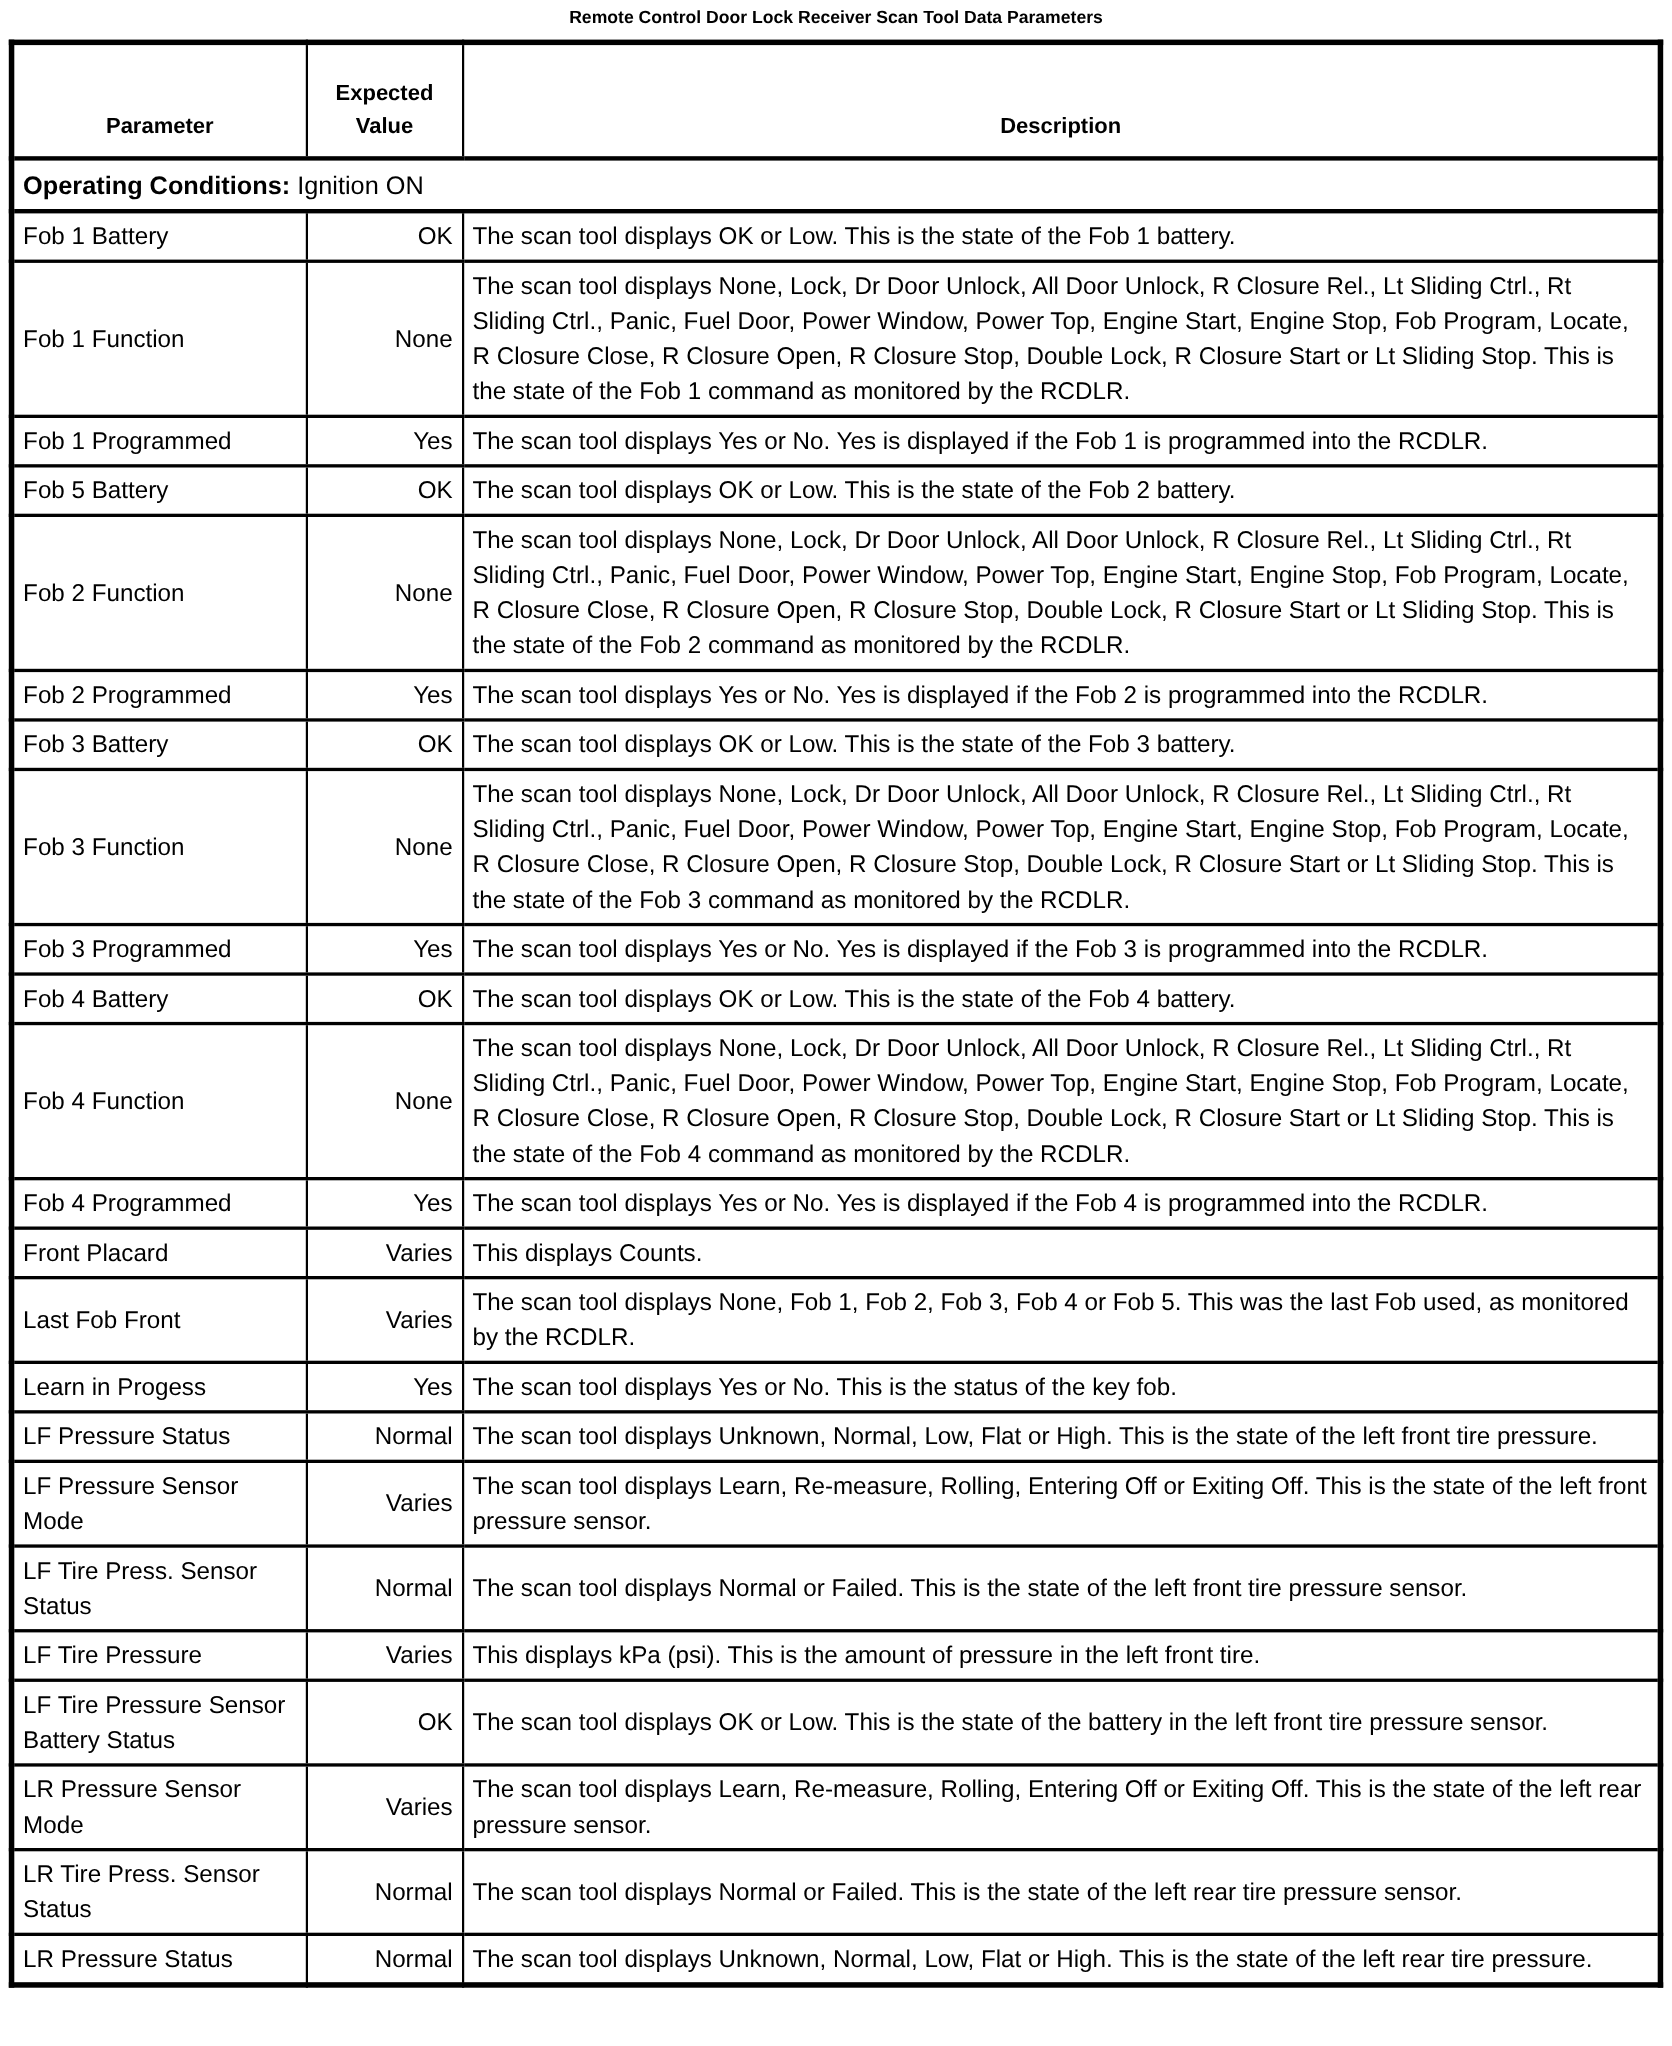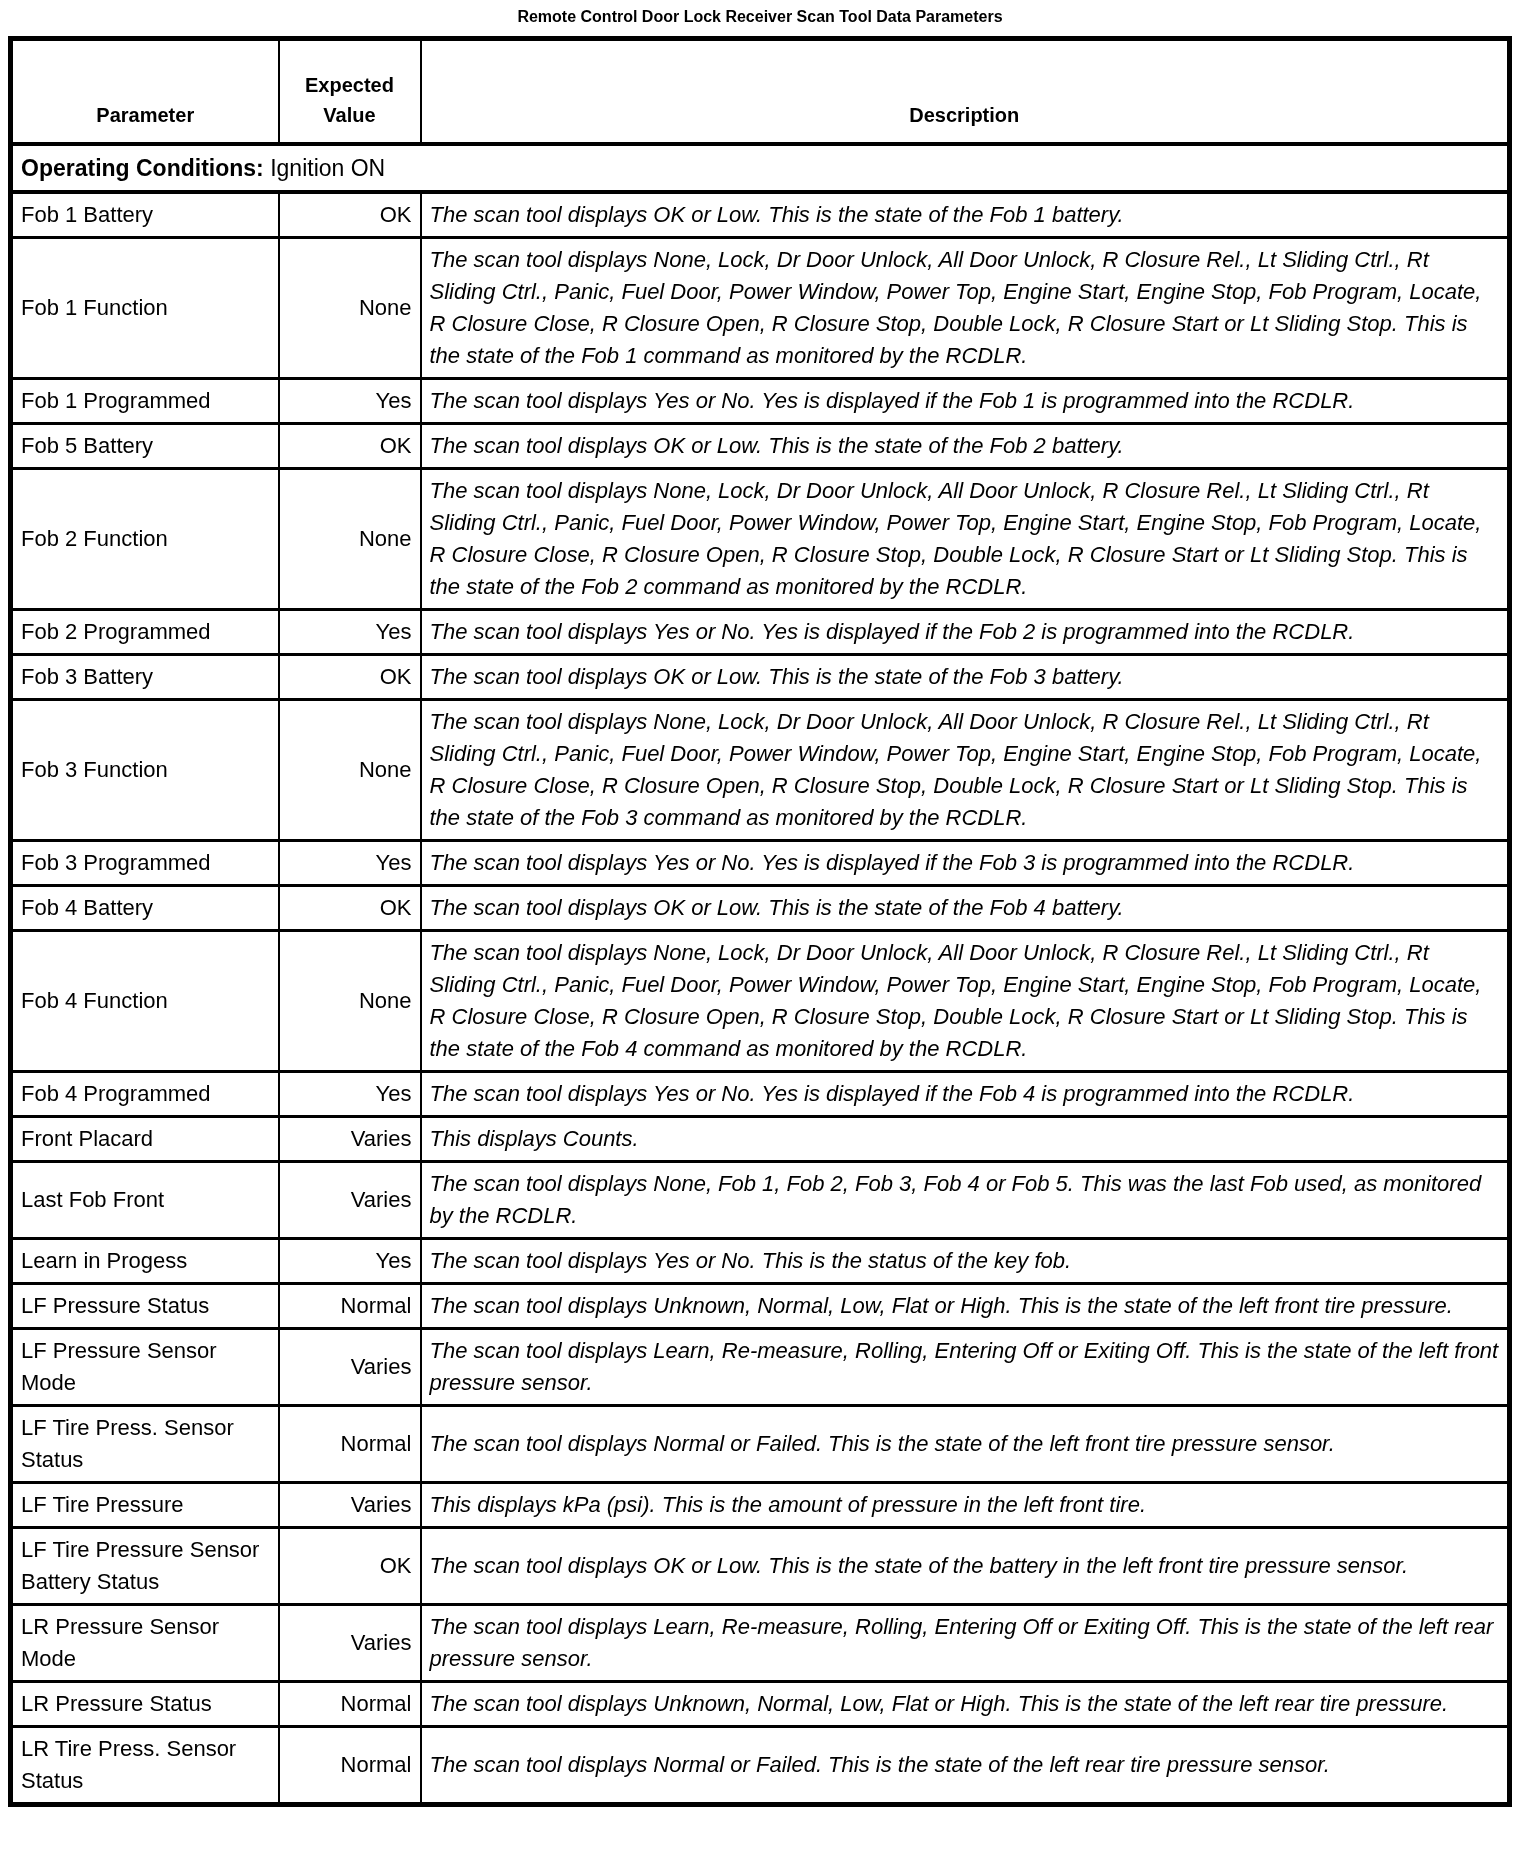--- a/index.html
+++ b/index.html
@@ -68,21 +68,20 @@
   }
   td.cell-exp {
     text-align: right;
     vertical-align: middle;
   }
   td.cell-desc {
     text-align: left;
     vertical-align: middle;
     padding-left: 10px;
     padding-right: 14px;
-    font-style: italic;
   }
 </style>
 </head>
 <body>
 
 <div class="page">
 
   <div class="doc-title">Remote Control Door Lock Receiver Scan Tool Data Parameters</div>
 
   <table class="params">
@@ -203,25 +202,25 @@
     <td class="cell-param">LF Tire Pressure Sensor Battery Status</td>
     <td class="cell-exp">OK</td>
     <td class="cell-desc">The scan tool displays OK or Low. This is the state of the battery in the left front tire pressure sensor.</td>
   </tr>
         <tr class="data-row">
     <td class="cell-param">LR Pressure Sensor Mode</td>
     <td class="cell-exp">Varies</td>
     <td class="cell-desc">The scan tool displays Learn, Re-measure, Rolling, Entering Off or Exiting Off. This is the state of the left rear pressure sensor.</td>
   </tr>
         <tr class="data-row">
+    <td class="cell-param">LR Tire Press. Sensor Status</td>
+    <td class="cell-exp">Normal</td>
+    <td class="cell-desc">The scan tool displays Normal or Failed. This is the state of the left rear tire pressure sensor.</td>
+  </tr>
+        <tr class="data-row">
     <td class="cell-param">LR Pressure Status</td>
     <td class="cell-exp">Normal</td>
     <td class="cell-desc">The scan tool displays Unknown, Normal, Low, Flat or High. This is the state of the left rear tire pressure.</td>
-  </tr>
-        <tr class="data-row">
-    <td class="cell-param">LR Tire Press. Sensor Status</td>
-    <td class="cell-exp">Normal</td>
-    <td class="cell-desc">The scan tool displays Normal or Failed. This is the state of the left rear tire pressure sensor.</td>
   </tr>
       </tbody>
   </table>
 
 </div>
 
 </body></html>

